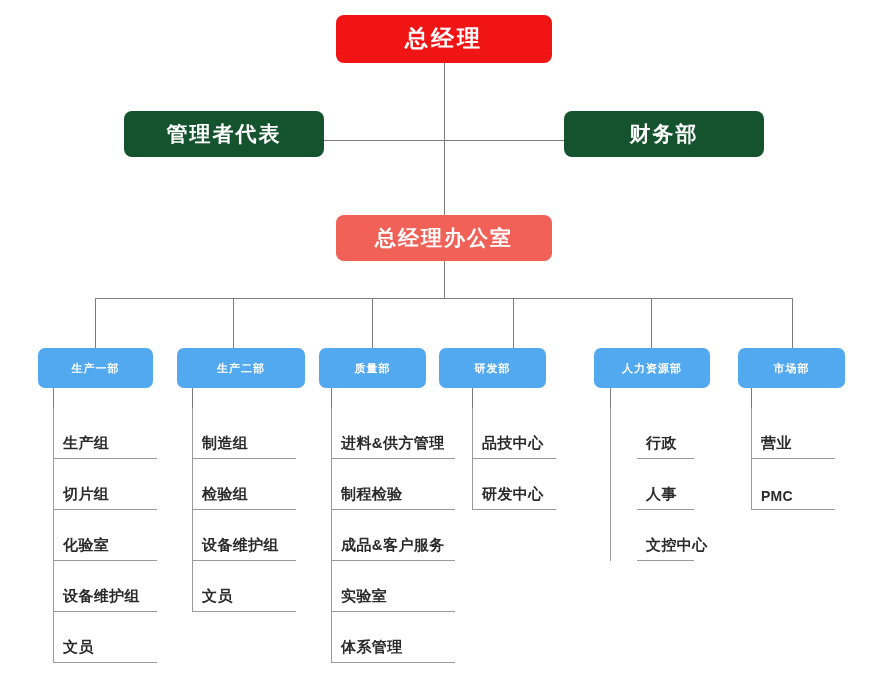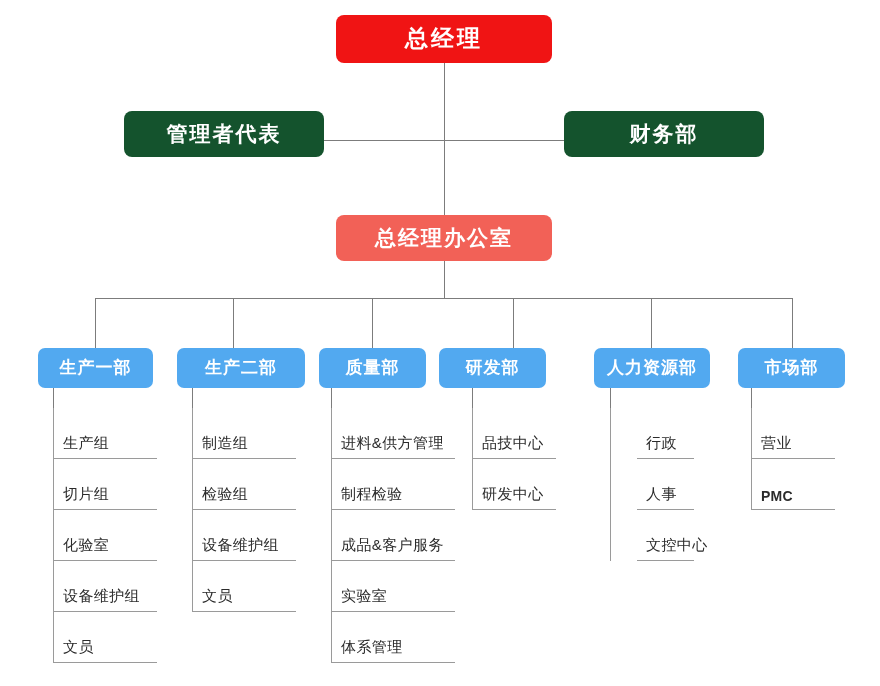--- a/index.html
+++ b/index.html
@@ -69,21 +69,21 @@
     font-size: 21px;
     letter-spacing: 2px;
     align-items: center;
   }
 
   
   .node-dept {
     top: 348px;
     height: 40px;
     background: #52a9f0;
-    font-size: 17px;
+    font-size: 11px;
     letter-spacing: 1px;
     border-radius: 7px;
   }
 
   
   .line {
     position: absolute;
     background: #7c7c7c;
     z-index: 1;
   }
@@ -103,21 +103,21 @@
     box-sizing: border-box;
     height: 51px;
     border-bottom: 1px solid #9a9a9a;
     display: flex;
     align-items: flex-end;
     padding: 0 4px 5px 9px;
     font-size: 15px;
     color: #2b2b2b;
     white-space: nowrap;
     letter-spacing: 0.4px;
-    font-weight: normal;
+    font-weight: bold;
   }
   .subitem.latin {
     font-weight: bold;
     font-size: 14px;
     letter-spacing: 0.2px;
   }
 </style>
 </head>
 <body>
 

